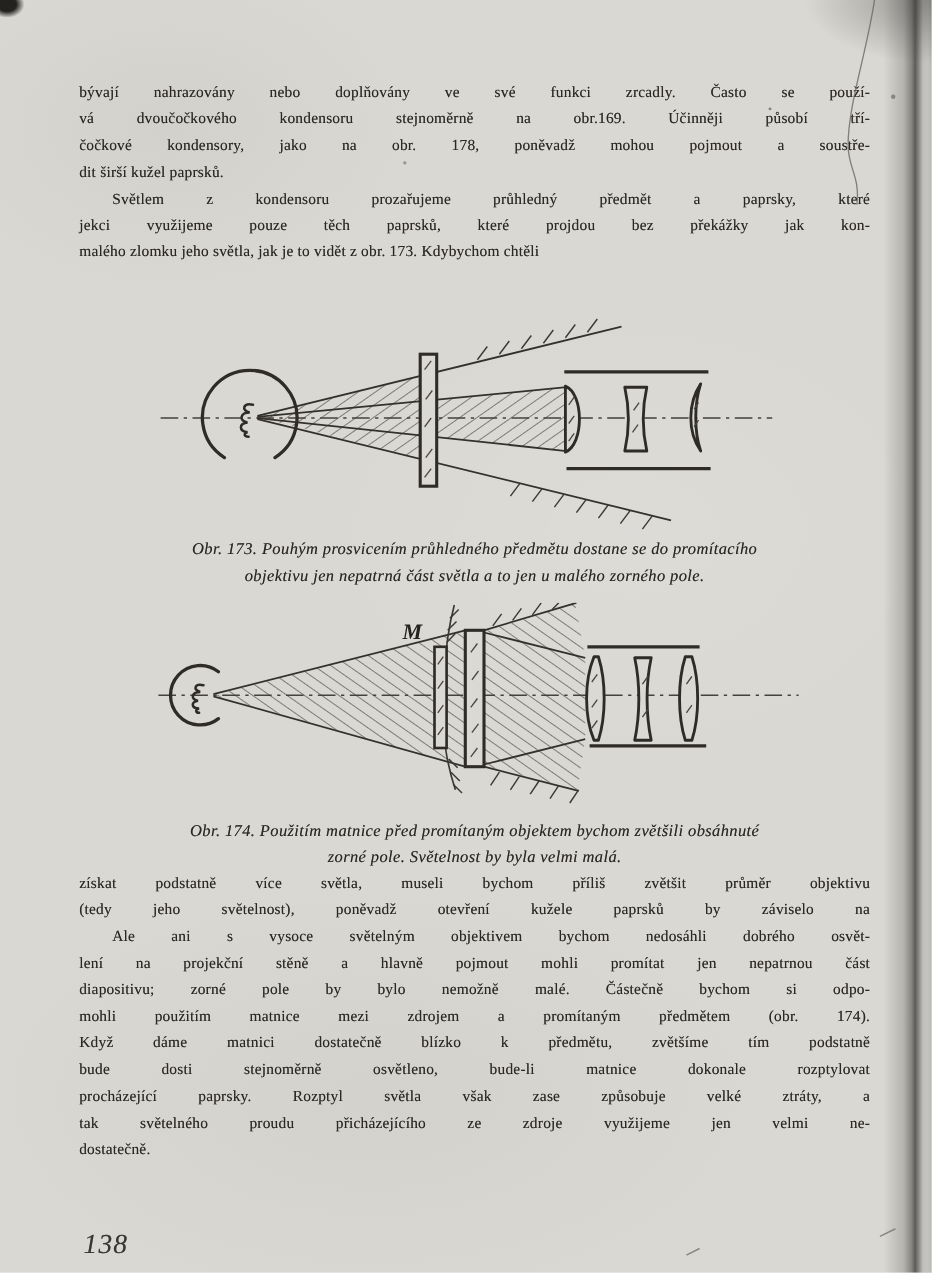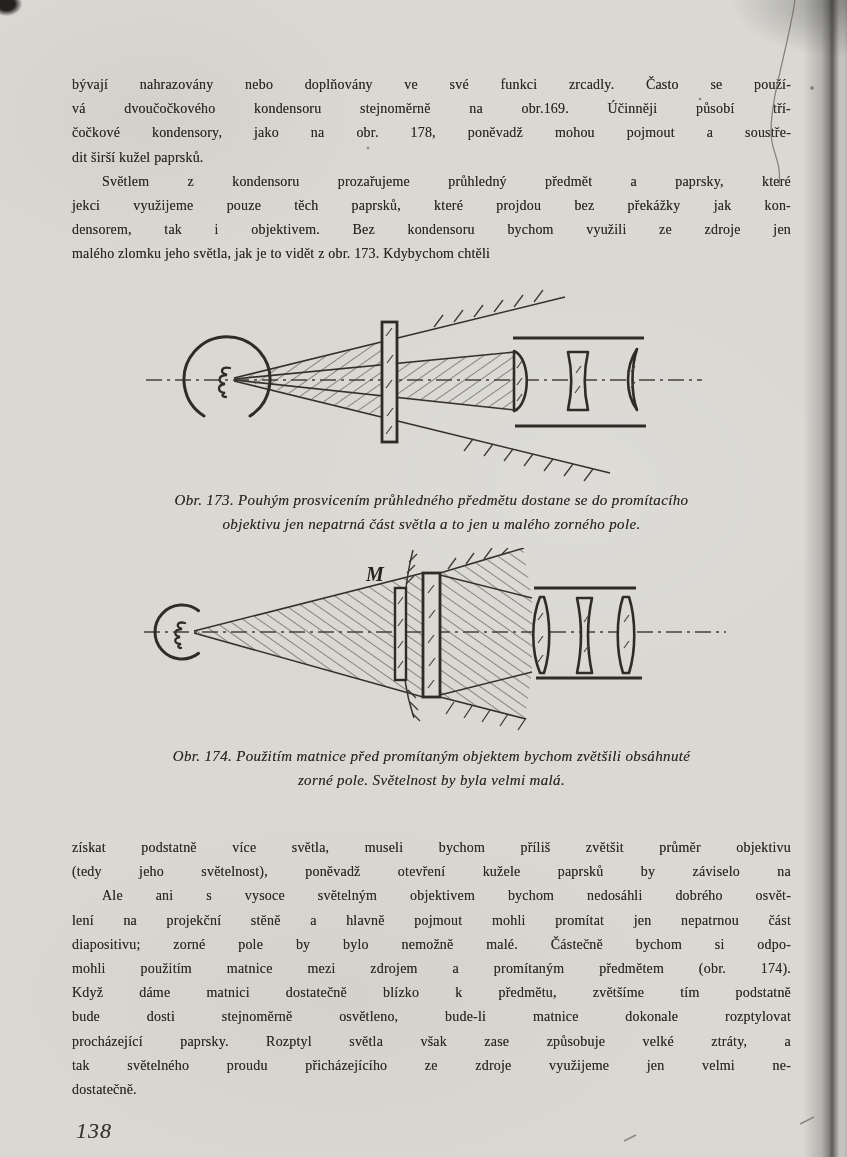--- a/index.html
+++ b/index.html
@@ -38,21 +38,21 @@
   .ln.end{text-align-last:left;}
   .ln.ind{text-indent:30px;}
   .cap{position:absolute;left:72px;width:719px;text-align:center;}
   .cap .ln{
     font-size:15px;line-height:24px;font-style:italic;
     text-align:center;text-align-last:center;letter-spacing:.35px;
   }
   .fig{position:absolute;}
   .pageno{
     position:absolute;left:76px;top:1118px;
-    font-size:22px;font-style:italic;letter-spacing:1px;color:#3a3731;
+    font-size:25px;font-style:italic;letter-spacing:1px;color:#3a3731;
     text-shadow:0 0 .4px rgba(43,40,35,.5);
   }
   svg .ray{stroke:#34312b;stroke-width:1.6;fill:none;}
   svg .axis{stroke:#45423c;stroke-width:1.4;fill:none;stroke-dasharray:16 5 3 5;}
   svg .plate{fill:#dad9d4;stroke:#2f2c27;stroke-width:2.8;}
   svg .plateM{fill:#dad9d4;stroke:#2f2c27;stroke-width:2.4;}
   svg .lens{fill:#dad9d4;stroke:#2f2c27;stroke-width:2.6;stroke-linejoin:round;}
   svg .bar{stroke:#2f2c27;stroke-width:3;fill:none;}
   svg .arc{stroke:#2f2c27;stroke-width:3;fill:none;stroke-linecap:round;}
   svg .fil{stroke:#2f2c27;stroke-width:2.3;fill:none;stroke-linecap:round;}
@@ -66,21 +66,20 @@
 
 <div class="page">
 
   <div class="tblock" style="top:73px;">
     <div class="ln">bývají nahrazovány nebo doplňovány ve své funkci zrcadly. Často se použí-</div>
     <div class="ln">vá dvoučočkového kondensoru stejnoměrně na obr.169. Účinněji působí tří-</div>
     <div class="ln">čočkové kondensory, jako na obr. 178, poněvadž mohou pojmout a soustře-</div>
     <div class="ln end">dit širší kužel paprsků.</div>
     <div class="ln ind">Světlem z kondensoru prozařujeme průhledný předmět a paprsky, které</div>
     <div class="ln">jekci využijeme pouze těch paprsků, které projdou bez překážky jak kon-</div>
-    <div class="ln">densorem, tak i objektivem. Bez kondensoru bychom využili ze zdroje jen</div>
     <div class="ln end">malého zlomku jeho světla, jak je to vidět z obr. 173. Kdybychom chtěli</div>
   </div>
 
   <svg class="fig" style="left:140px;top:288px;" width="580" height="196" viewBox="0 0 580 196">
     <defs>
       <pattern id="hatchA" patternUnits="userSpaceOnUse" width="9" height="9" patternTransform="rotate(55)">
         <line x1="0" y1="0" x2="0" y2="9" stroke="#3f3c36" stroke-width="1.1"></line>
       </pattern>
     </defs>
     <line class="axis" x1="6" y1="92" x2="562" y2="92"></line>
@@ -218,21 +217,21 @@
       <line class="gtick" x1="484" y1="74" x2="489" y2="67"></line>
       <line class="gtick" x1="484" y1="100" x2="489" y2="93"></line>
     </g>
   </svg>
 
   <div class="cap" style="top:744px;">
     <div class="ln">Obr. 174. Použitím matnice před promítaným objektem bychom zvětšili obsáhnuté</div>
     <div class="ln">zorné pole. Světelnost by byla velmi malá.</div>
   </div>
 
-  <div class="tblock" style="top:836px;font-family:Liberation Serif, serif;">
+  <div class="tblock" style="top:792px;font-family:Liberation Serif, serif;">
     <div class="ln">získat podstatně více světla, museli bychom příliš zvětšit průměr objektivu</div>
     <div class="ln">(tedy jeho světelnost), poněvadž otevření kužele paprsků by záviselo na</div>
     <div class="ln ind">Ale ani s vysoce světelným objektivem bychom nedosáhli dobrého osvět-</div>
     <div class="ln">lení na projekční stěně a hlavně pojmout mohli promítat jen nepatrnou část</div>
     <div class="ln">diapositivu; zorné pole by bylo nemožně malé. Částečně bychom si odpo-</div>
     <div class="ln">mohli použitím matnice mezi zdrojem a promítaným předmětem (obr. 174).</div>
     <div class="ln">Když dáme matnici dostatečně blízko k předmětu, zvětšíme tím podstatně</div>
     <div class="ln">bude dosti stejnoměrně osvětleno, bude-li matnice dokonale rozptylovat</div>
     <div class="ln">procházející paprsky. Rozptyl světla však zase způsobuje velké ztráty, a</div>
     <div class="ln">tak světelného proudu přicházejícího ze zdroje využijeme jen velmi ne-</div>

